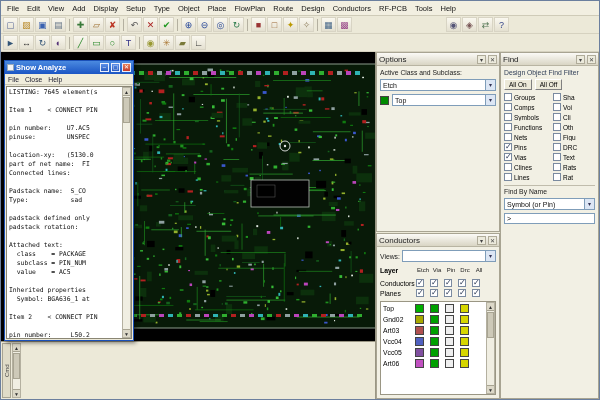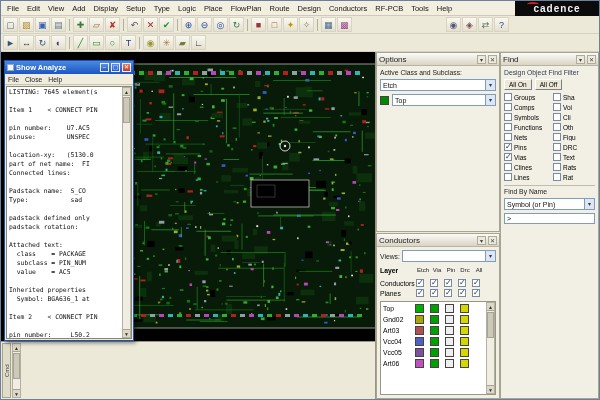--- a/index.html
+++ b/index.html
@@ -88,34 +88,30 @@
 
   <div class="menubar">
     <div class="menu-items">
         <span class="menu-item">File</span>
         <span class="menu-item">Edit</span>
         <span class="menu-item">View</span>
         <span class="menu-item">Add</span>
         <span class="menu-item">Display</span>
         <span class="menu-item">Setup</span>
         <span class="menu-item">Type</span>
-        <span class="menu-item">Logic</span>
+        <span class="menu-item">Object</span>
         <span class="menu-item">Place</span>
         <span class="menu-item">FlowPlan</span>
         <span class="menu-item">Route</span>
         <span class="menu-item">Design</span>
         <span class="menu-item">Conductors</span>
         <span class="menu-item">RF-PCB</span>
         <span class="menu-item">Tools</span>
         <span class="menu-item">Help</span>
       </div>
-    <div class="brand">
-      <span class="brand-accent"></span>
-      <span>cadence</span>
-    </div>
   </div>
 
   <div class="toolbar">
     <div class="tb-group">
         <button class="tbtn" style="color: rgb(90, 106, 150);">▢</button>
         <button class="tbtn" style="color: rgb(185, 138, 42);">▨</button>
         <button class="tbtn" style="color: rgb(58, 98, 176);">▣</button>
         <button class="tbtn" style="color: rgb(106, 122, 138);">▤</button>
         <span class="tsep"></span>
         <button class="tbtn" style="color: rgb(58, 122, 58);">✚</button>

